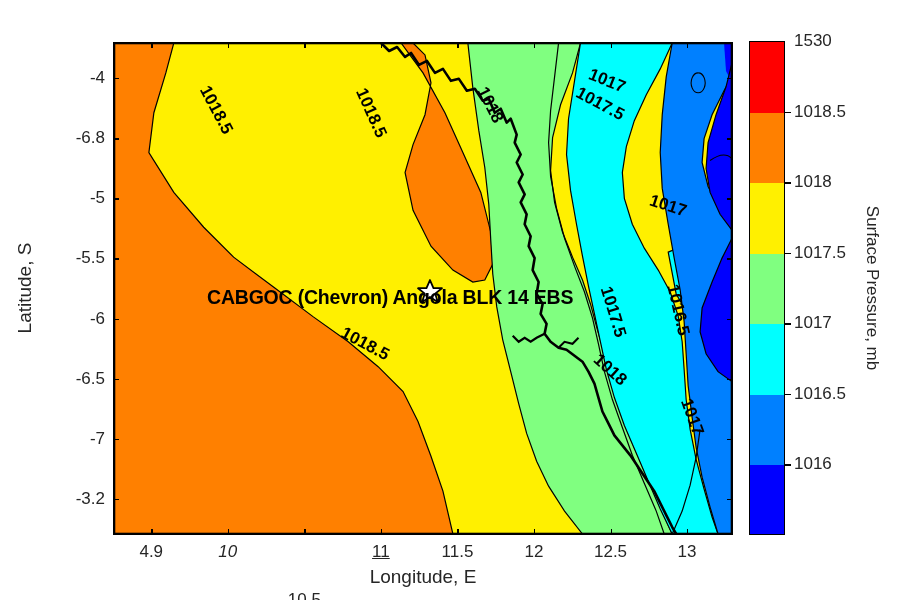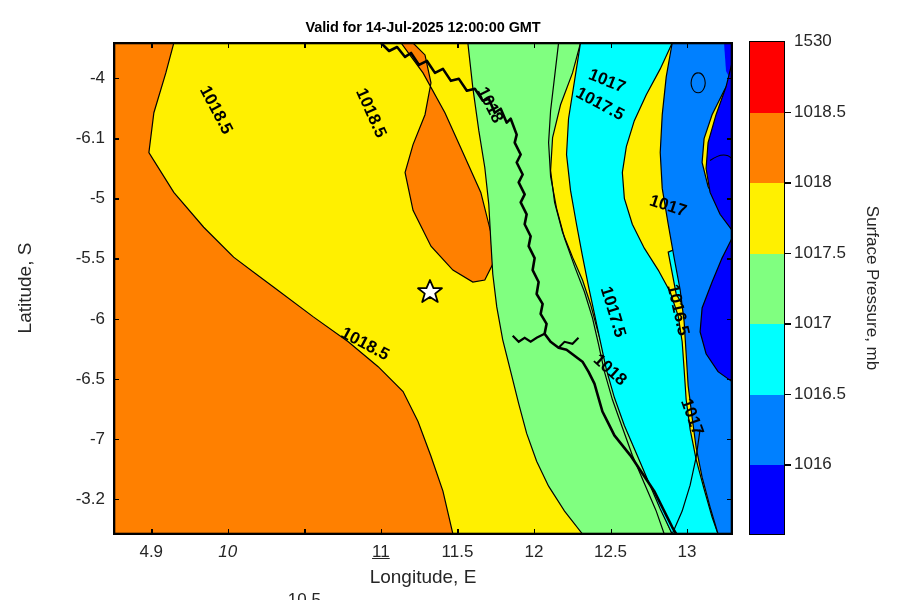--- a/index.html
+++ b/index.html
@@ -117,21 +117,20 @@
     color:#000;
     white-space:nowrap;
     transform-origin:center center;
   }
 </style>
 </head>
 <body>
 
 <div id="root">
 
-  <div class="chart-title">Valid for 14-Jul-2025 12:00:00 GMT</div>
 
   <div class="plot-area">
     <svg class="plot-svg" viewBox="0 0 620 493" preserveAspectRatio="none">
       <defs>
         <clipPath id="pclip">
             <rect x="0" y="0" width="620" height="493"></rect>
           </clipPath>
       </defs>
       <g clip-path="url(#pclip)">
 
@@ -216,20 +215,21 @@
       <div class="contour-label" style="left: 600px; top: 104px; transform: translate(-50%, -50%) rotate(28deg);">1017.5</div>
       <div class="contour-label" style="left: 607px; top: 81px; transform: translate(-50%, -50%) rotate(22deg);">1017</div>
       <div class="contour-label" style="left: 668px; top: 206px; transform: translate(-50%, -50%) rotate(18deg);">1017</div>
       <div class="contour-label" style="left: 365px; top: 344px; transform: translate(-50%, -50%) rotate(28deg);">1018.5</div>
       <div class="contour-label" style="left: 613px; top: 312px; transform: translate(-50%, -50%) rotate(73deg);">1017.5</div>
       <div class="contour-label" style="left: 610px; top: 370px; transform: translate(-50%, -50%) rotate(42deg);">1018</div>
       <div class="contour-label" style="left: 678px; top: 310px; transform: translate(-50%, -50%) rotate(77deg);">1016.5</div>
       <div class="contour-label" style="left: 692px; top: 417px; transform: translate(-50%, -50%) rotate(70deg);">1017</div>
     </div>
 
+  <div class="station-label" style="left:207px;top:286px;">CABGOC (Chevron) Angola BLK 14 EBS</div>
 
   <div id="x-ticks">
       <div class="tick tick-x" style="left: 151.272px; top: 529px;"></div>
       <div class="tick tick-x" style="left: 151.272px; top: 42px;"></div>
       <div class="ticklabel xticklabel" style="left: 151.272px; top: 542px;">4.9</div>
       <div class="tick tick-x" style="left: 227.815px; top: 529px;"></div>
       <div class="tick tick-x" style="left: 227.815px; top: 42px;"></div>
       <div class="ticklabel xticklabel" style="left: 227.815px; top: 542px; font-style: italic;">10</div>
       <div class="tick tick-x" style="left: 304.358px; top: 529px;"></div>
       <div class="tick tick-x" style="left: 304.358px; top: 42px;"></div>
@@ -249,21 +249,21 @@
       <div class="tick tick-x" style="left: 687.074px; top: 529px;"></div>
       <div class="tick tick-x" style="left: 687.074px; top: 42px;"></div>
       <div class="ticklabel xticklabel" style="left: 687.074px; top: 542px;">13</div>
     </div>
   <div id="y-ticks">
       <div class="tick tick-y" style="left: 113px; top: 78.0732px;"></div>
       <div class="tick tick-y" style="left: 727px; top: 78.0732px;"></div>
       <div class="ticklabel yticklabel" style="left: 51px; width: 54px; top: 78.0732px;">-4</div>
       <div class="tick tick-y" style="left: 113px; top: 138.195px;"></div>
       <div class="tick tick-y" style="left: 727px; top: 138.195px;"></div>
-      <div class="ticklabel yticklabel" style="left: 51px; width: 54px; top: 138.195px;">-6.1</div>
+      <div class="ticklabel yticklabel" style="left: 51px; width: 54px; top: 138.195px;">-6.8</div>
       <div class="tick tick-y" style="left: 113px; top: 198.317px;"></div>
       <div class="tick tick-y" style="left: 727px; top: 198.317px;"></div>
       <div class="ticklabel yticklabel" style="left: 51px; width: 54px; top: 198.317px;">-5</div>
       <div class="tick tick-y" style="left: 113px; top: 258.439px;"></div>
       <div class="tick tick-y" style="left: 727px; top: 258.439px;"></div>
       <div class="ticklabel yticklabel" style="left: 51px; width: 54px; top: 258.439px;">-5.5</div>
       <div class="tick tick-y" style="left: 113px; top: 318.561px;"></div>
       <div class="tick tick-y" style="left: 727px; top: 318.561px;"></div>
       <div class="ticklabel yticklabel" style="left: 51px; width: 54px; top: 318.561px;">-6</div>
       <div class="tick tick-y" style="left: 113px; top: 378.683px;"></div>

